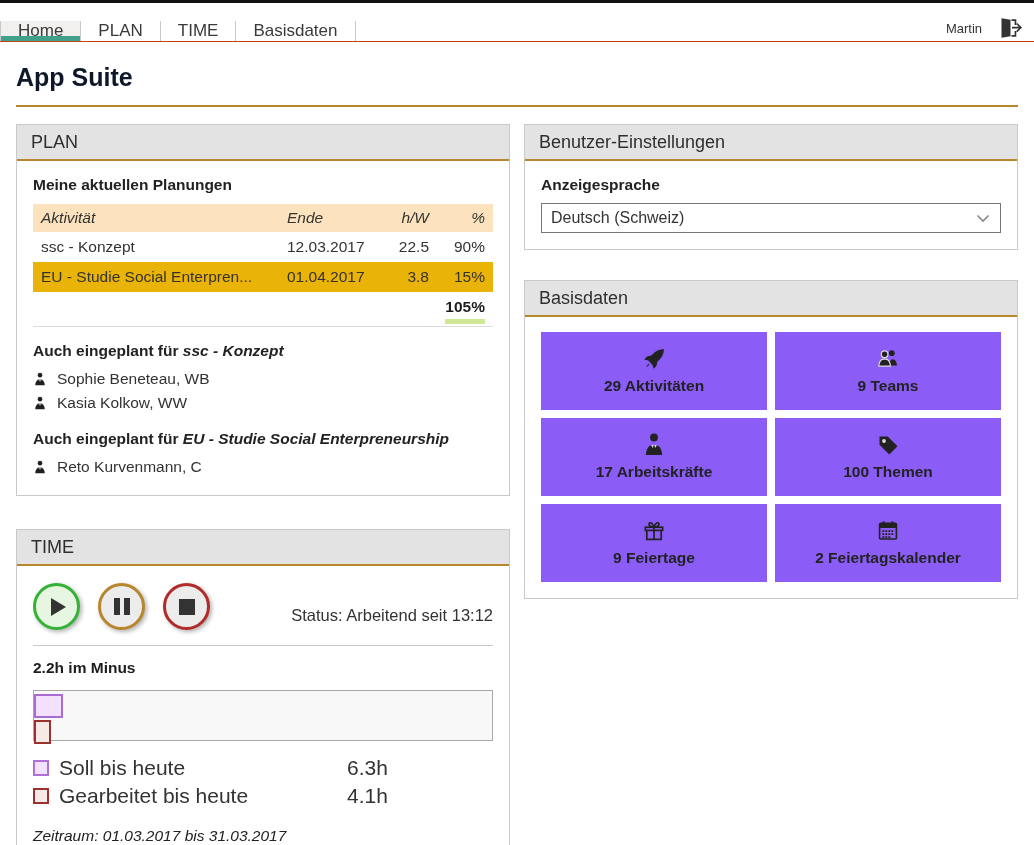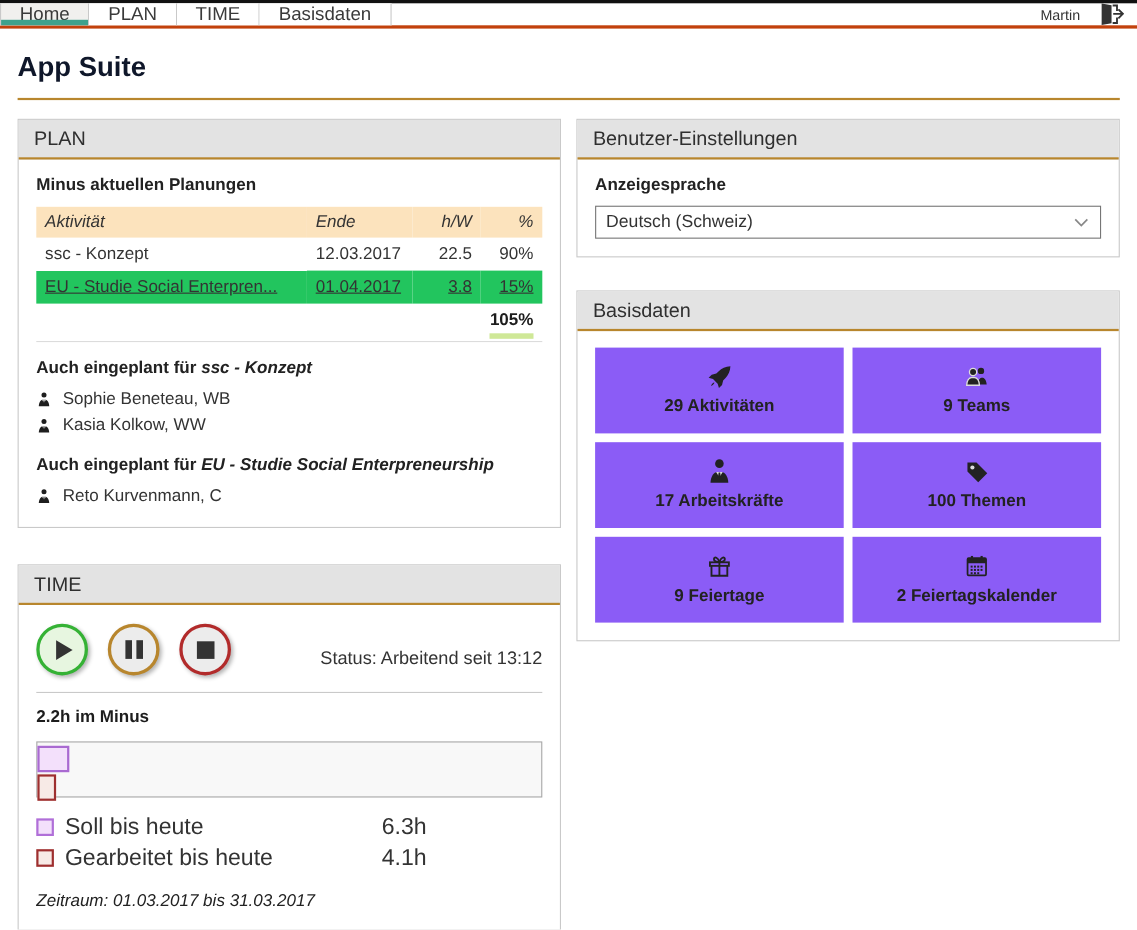--- a/index.html
+++ b/index.html
@@ -4,21 +4,21 @@
 <style>
   * { margin:0; padding:0; box-sizing:border-box; }
   html,body { background:#ffffff; }
   body {
     width:1034px; height:845px; overflow:hidden;
     font-family:"Liberation Sans", sans-serif;
     color:#333; position:relative;
   }
 
   
-  .topbar { border-top:3px solid #111; border-bottom:3px solid #c2410c; display:flex; align-items:center; height:26px; background:#fff; }
+  .topbar { border-top:3px solid #111; border-bottom:1px solid #c2410c; display:flex; align-items:flex-end; height:42px; background:#fff; }
   .tabs { display:flex; }
   .tab {
     padding:0 17px; display:flex; align-items:center; font-size:17px; color:#3a3a3a;
     border-right:1px solid #c9c9c9; cursor:pointer; position:relative; background:#fff;
   }
   .tab:first-child { border-left:1px solid #c9c9c9; }
   .tab.active { background:#f1f0ee; }
   .tab.active::after { content:""; position:absolute; left:0; right:0; bottom:0; height:5px; background:#3fa18c; }
   .topbar-right { margin-left:auto; display:flex; align-items:center; gap:16px; padding-right:10px; }
   .username { font-size:13px; color:#333; cursor:pointer; }
@@ -43,21 +43,21 @@
   .panel-settings { margin-bottom:30px; }
 
   
   .section-title { font-size:15.5px; font-weight:bold; color:#222; margin:2px 0 10px; }
   table.plan { width:100%; border-collapse:collapse; font-size:15.5px; color:#333; }
   table.plan th { background:#fce3bd; font-style:italic; font-weight:normal; text-align:left; padding:5px 8px; }
   table.plan td { padding:6px 8px; }
   table.plan .col-ende  { width:96px; }
   table.plan .col-hw    { width:62px; text-align:right; }
   table.plan .col-pct   { width:56px; text-align:right; }
-  table.plan tr.alt td  { background:#22c55e;text-decoration:underline; }
+  table.plan tr.alt td  { background:#eab308; }
   table.plan td.cell-activity { max-width:230px; white-space:nowrap; overflow:hidden; }
   tr.total td { padding-top:6px; padding-bottom:0; }
   .total-pct { font-weight:bold; color:#1d1d1d; }
   .total-underline { height:5px; background:#cfe897; margin-top:3px; }
   hr.table-div { border:0; border-top:1px solid #dcdcdc; margin:2px 0 0; }
 
   .group-title { font-size:15.5px; font-weight:bold; color:#222; margin:15px 0 7px; }
   .group-title em { font-style:italic; }
   ul.people { list-style:none; }
   ul.people li { display:flex; align-items:center; gap:10px; padding:3px 0; font-size:15.5px; color:#333; }
@@ -147,21 +147,21 @@
   <div class="page-title">App Suite</div>
   <hr class="title-rule">
 
   <div class="columns">
 
     <div class="col">
 
       <div class="panel panel-plan">
         <div class="panel-header">PLAN</div>
         <div class="panel-body">
-          <div class="section-title">Minus aktuellen Planungen</div>
+          <div class="section-title">Meine aktuellen Planungen</div>
 
           <table class="plan">
             <thead>
               <tr>
                 <th>Aktivität</th>
                 <th class="col-ende">Ende</th>
                 <th class="col-hw">h/W</th>
                 <th class="col-pct">%</th>
               </tr>
             </thead>

